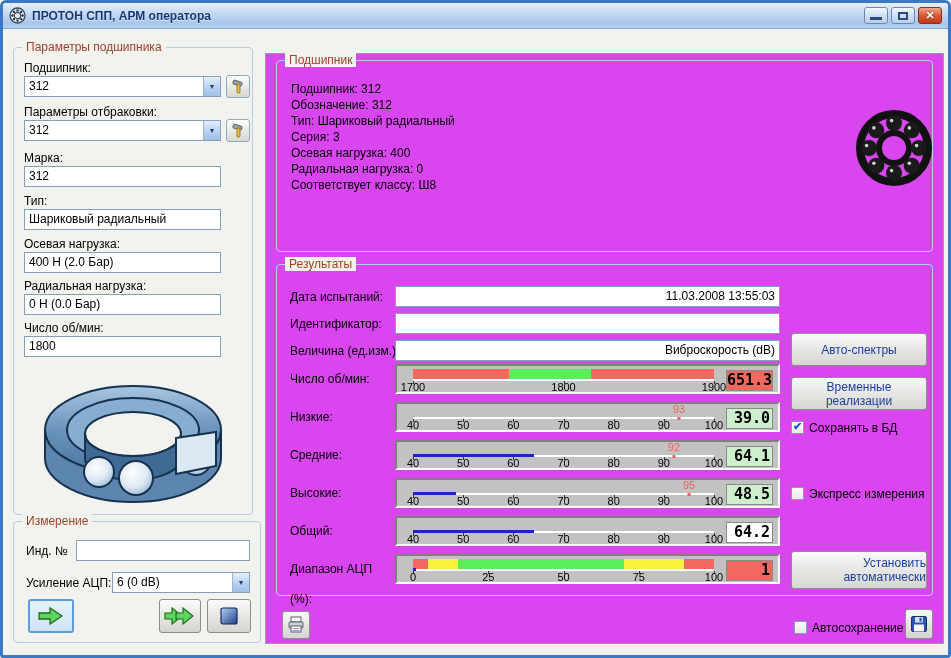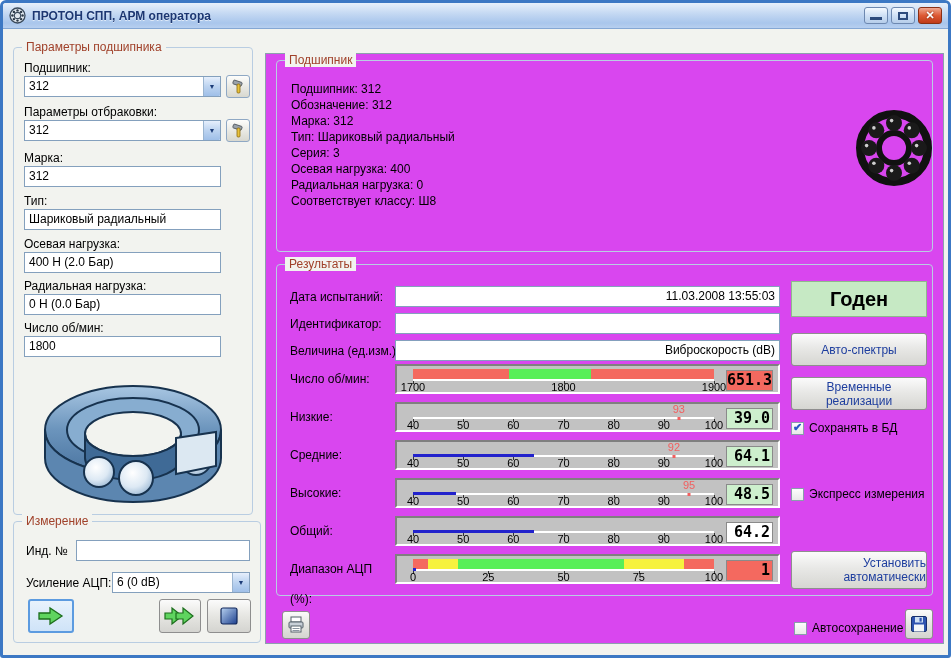--- a/index.html
+++ b/index.html
@@ -29,21 +29,21 @@
   .tbox { position:absolute; height:21px; background:#fff; border:1px solid #84a0bd;
     font-size:12px; line-height:19px; padding:0 4px; color:#000; overflow:hidden; white-space:nowrap; }
   .tbox.right { text-align:right; }
   .combo { position:absolute; height:21px; background:#fff; border:1px solid #84a0bd; display:flex; }
   .combo .val { flex:1; font-size:12px; line-height:19px; padding:0 4px; overflow:hidden; }
   .combo .drop { width:17px; border-left:1px solid #9ab4d0; border-radius:0 1px 1px 0;
     background:linear-gradient(#e6effc,#bcd3f0 50%,#9fbfe8); color:#1c3c78; font-size:7px;
     display:flex; align-items:center; justify-content:center; cursor:pointer; }
   .toolbtn { position:absolute; width:24px; height:23px; border:1px solid #8fa8c4; border-radius:3px;
     background:linear-gradient(#fdfdfb,#e8e8e2 55%,#d8d8d0); display:flex; align-items:center; justify-content:center; cursor:pointer; }
-  .cb-row { position:absolute; display:flex; align-items:center; gap:5px; cursor:pointer; }
+  .cb-row { position:absolute; display:flex; align-items:flex-start; gap:5px; cursor:pointer; }
   .cb { width:13px; height:13px; background:linear-gradient(#fdfdfd,#e9e9e9); border:1px solid #8a9cad; position:relative; }
   .cb.checked::after { content:"✔"; position:absolute; left:1px; top:-2px; font-size:11px; color:#2b58c6; font-weight:bold; }
   .cb-row span.cb-lab { font-size:12px; }
   .btn { position:absolute; border:1px solid #8e8e8e; border-radius:3px;
     background:linear-gradient(#fbfbfb,#e8e8e6 45%,#d6d6d2); color:#1d3d9e; font-size:12px;
     font-family:"Liberation Sans",sans-serif; display:flex; align-items:center; justify-content:center;
     text-align:center; cursor:pointer; line-height:14px; }
   
   .tabctl { position:absolute; left:262px; top:4px; width:679px; height:611px; }
   .tabstrip { position:absolute; left:2px; top:0; height:21px; display:flex; align-items:flex-end; gap:2px; }
@@ -218,21 +218,20 @@
     </div>
 
     <div class="tabctl">
       <div class="tabpage">
 
         <div class="group" style="left:10px; top:6px; width:657px; height:192px;">
           <span class="caption">Подшипник</span>
           <div style="position:absolute; left:14px; top:20px;">
               <div class="info-line">Подшипник: 312</div>
               <div class="info-line">Обозначение: 312</div>
-              <div class="info-line">Марка: 312</div>
               <div class="info-line">Тип: Шариковый радиальный</div>
               <div class="info-line">Серия: 3</div>
               <div class="info-line">Осевая нагрузка: 400</div>
               <div class="info-line">Радиальная нагрузка: 0</div>
               <div class="info-line">Соответствует классу: Ш8</div>
             </div>
           <svg style="position:absolute; left:578px; top:48px;" width="78" height="78" viewBox="0 0 78 78">
             <circle cx="39" cy="39" r="34" fill="none" stroke="#111" stroke-width="8"></circle>
             <circle cx="39" cy="39" r="15" fill="none" stroke="#111" stroke-width="6"></circle>
             <g>
@@ -412,21 +411,20 @@
                     <div class="tick" style="left: 75%;"></div>
                     <div class="tick-lab" style="left: 75%;">75</div>
                     <div class="tick" style="left: 100%;"></div>
                     <div class="tick-lab" style="left: 100%;">100</div>
                   </div>
                   <div class="meter-value" style="background: rgb(244, 105, 95);">1</div>
                 </div>
               </div>
             </div>
 
-          <div class="verdict" style="left:514px; top:16px; width:136px; height:36px;">Годен</div>
           <button class="btn" style="left:514px; top:68px; width:136px; height:33px;">Авто-спектры</button>
           <button class="btn" style="left:514px; top:112px; width:136px; height:33px;">Временные реализации</button>
           <label class="cb-row" style="left:514px; top:156px;">
             <span class="cb checked"></span>
             <span class="cb-lab">Сохранять в БД</span>
           </label>
           <label class="cb-row" style="left:514px; top:222px;">
             <span class="cb"></span>
             <span class="cb-lab">Экспресс измерения</span>
           </label>

